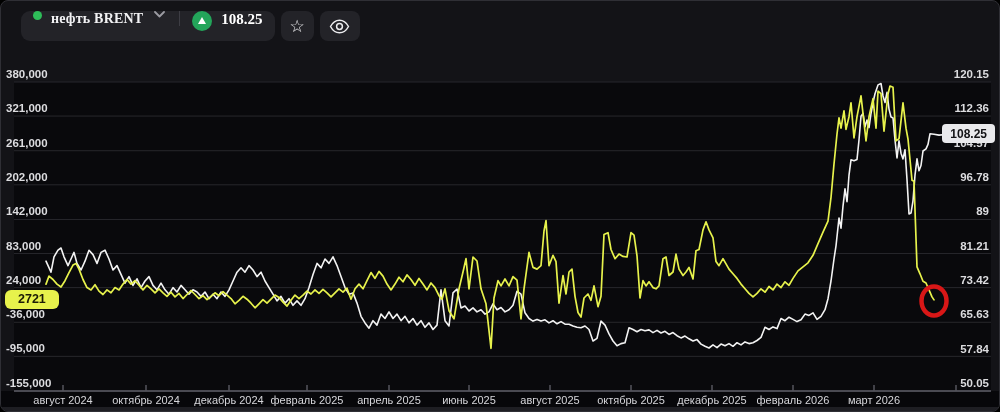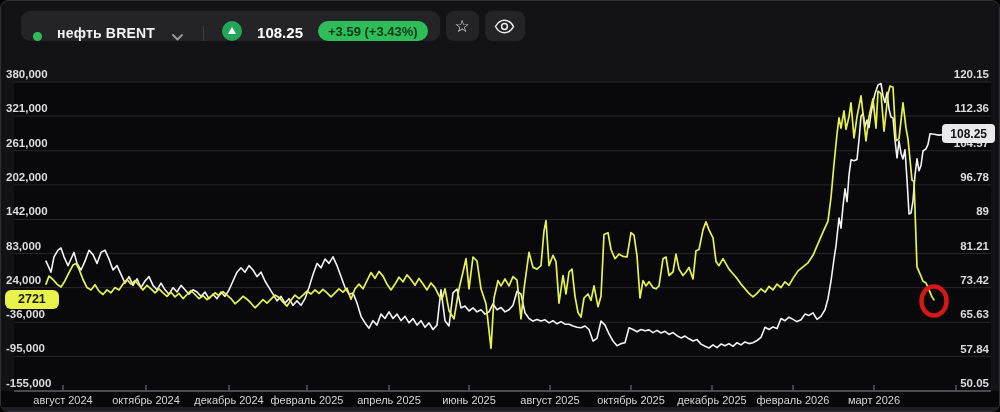--- a/index.html
+++ b/index.html
@@ -5,21 +5,21 @@
   html,body{margin:0;padding:0;background:#000;}
   *{box-sizing:border-box;}
   .card{
     position:relative;width:1000px;height:412px;
     background:#131317;border:1px solid #2f2f35;border-radius:8px;
     overflow:hidden;
     font-family:"Liberation Sans","DejaVu Sans",sans-serif;
   }
   
   .header{position:absolute;top:10px;left:20px;display:flex;align-items:stretch;gap:6px;z-index:30;}
-  .pill{display:inline-flex;align-items:flex-end;gap:15px;height:30px;padding:0 12px;background:#232328;border-radius:9px;}
+  .pill{display:inline-flex;align-items:flex-start;gap:9px;height:30px;padding:0 12px;background:#232328;border-radius:9px;font-family:Liberation Serif, serif;}
   .dot{width:9px;height:9px;border-radius:50%;background:#2ebd59;}
   .inst-name{font-size:14px;font-weight:bold;color:#f2f2f4;letter-spacing:.2px;}
   .chev{display:flex;align-items:center;margin:0 2px;}
   .divider{width:1px;height:15px;background:#3d3d44;margin:0 3px;}
   .upcircle{width:20px;height:20px;border-radius:50%;background:#23a55a;display:flex;align-items:center;justify-content:center;}
   .tri-up{width:0;height:0;border-left:4.5px solid transparent;border-right:4.5px solid transparent;border-bottom:7px solid #fff;margin-top:-1px;}
   .price{font-size:15px;font-weight:bold;color:#ffffff;}
   .chg-badge{padding:2.5px 10px;border-radius:999px;background:#2ebd59;color:#0b3a1d;font-size:13px;font-weight:bold;white-space:nowrap;}
   .sq-btn{height:30px;background:#232328;border-radius:8px;display:flex;align-items:center;justify-content:center;border:none;cursor:pointer;padding:0;}
   .star-btn{width:33px;color:#ececee;font-size:17px;line-height:1;}
@@ -127,21 +127,20 @@
       <span class="chev">
         <svg width="11" height="7" viewBox="0 0 11 7">
             <polyline points="1,1 5.5,5.5 10,1" fill="none" stroke="#9b9ba2" stroke-width="1.8" stroke-linecap="round" stroke-linejoin="round"></polyline>
           </svg>
       </span>
       <span class="divider"></span>
       <span class="upcircle">
           <span class="tri-up"></span>
         </span>
       <span class="price">108.25</span>
-      <span class="chg-badge">+3.59 (+3.43%)</span>
     </div>
     <button class="sq-btn star-btn">
         <span>☆</span>
       </button>
     <button class="sq-btn eye-btn">
       <span style="display:flex;">
         <svg width="21" height="15" viewBox="0 0 21 15">
           <path d="M1.5 7.5 C4 2.8, 8 1.2, 10.5 1.2 C13 1.2, 17 2.8, 19.5 7.5 C17 12.2, 13 13.8, 10.5 13.8 C8 13.8, 4 12.2, 1.5 7.5 Z" fill="none" stroke="#ececee" stroke-width="1.5"></path>
           <circle cx="10.5" cy="7.5" r="2.9" fill="none" stroke="#ececee" stroke-width="1.5"></circle>
         </svg>

